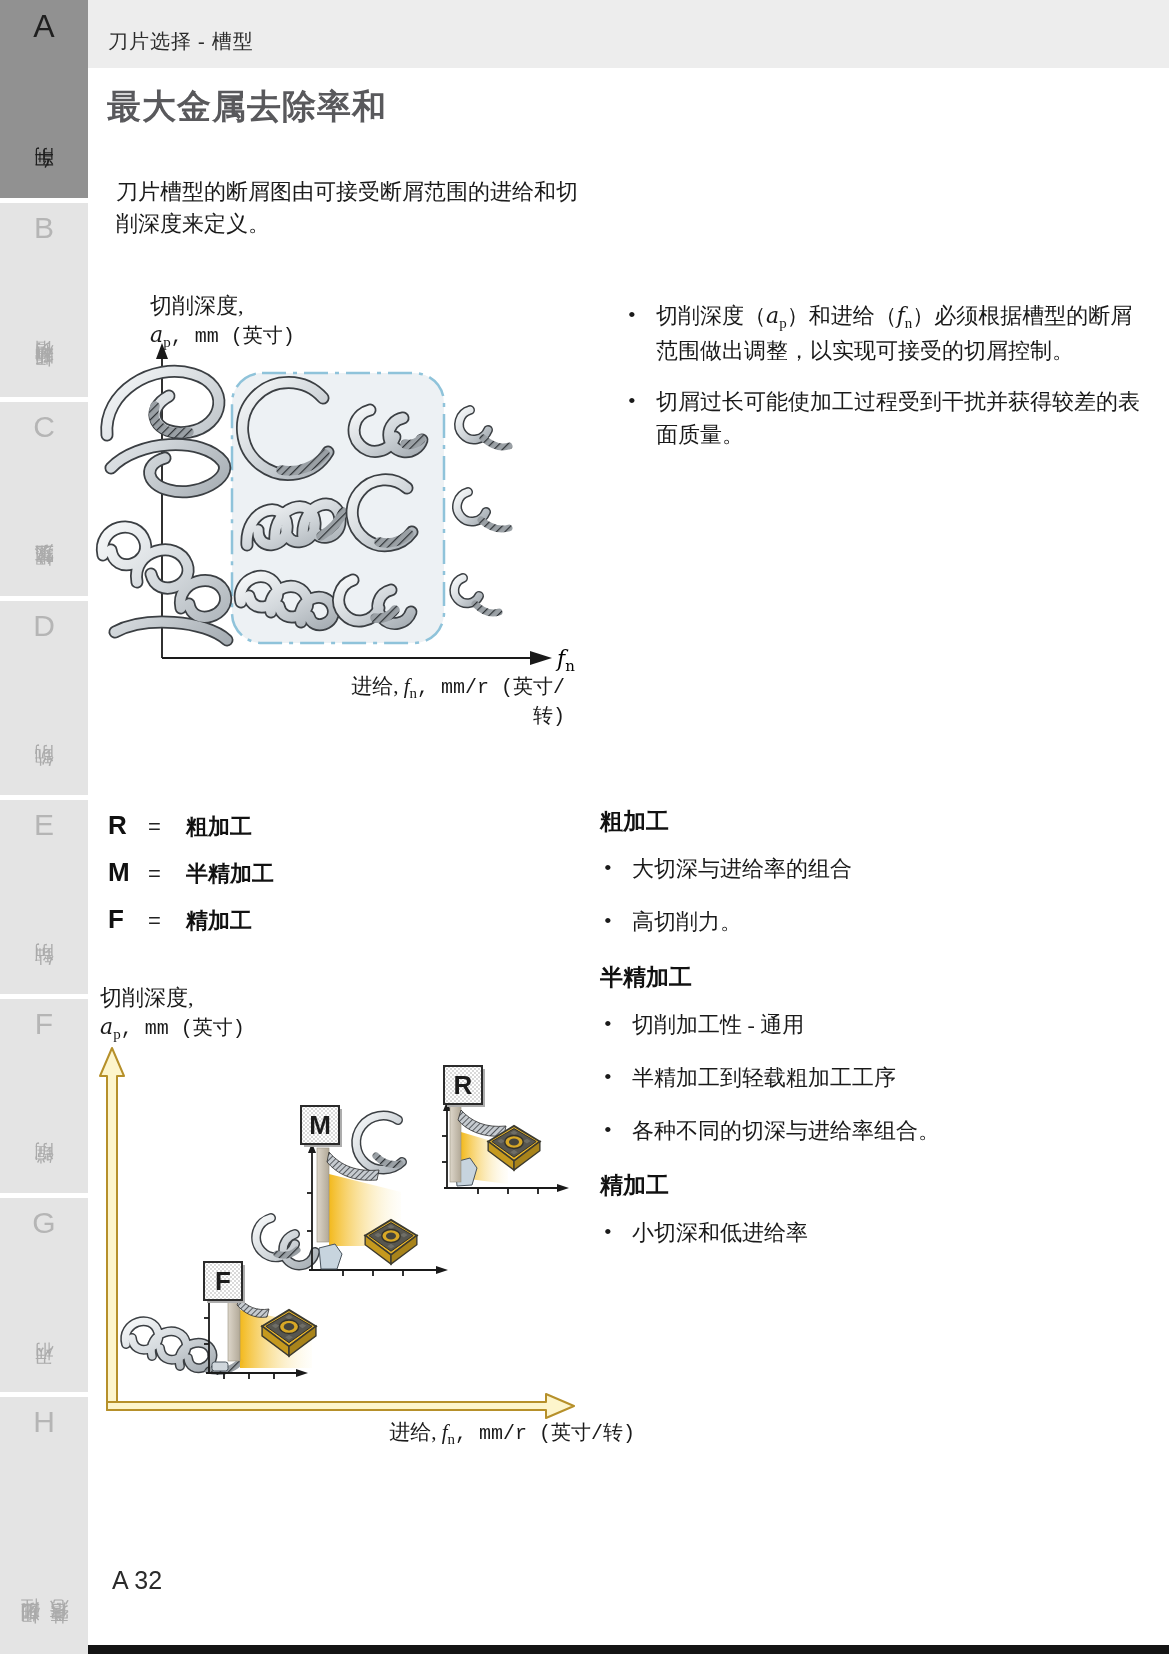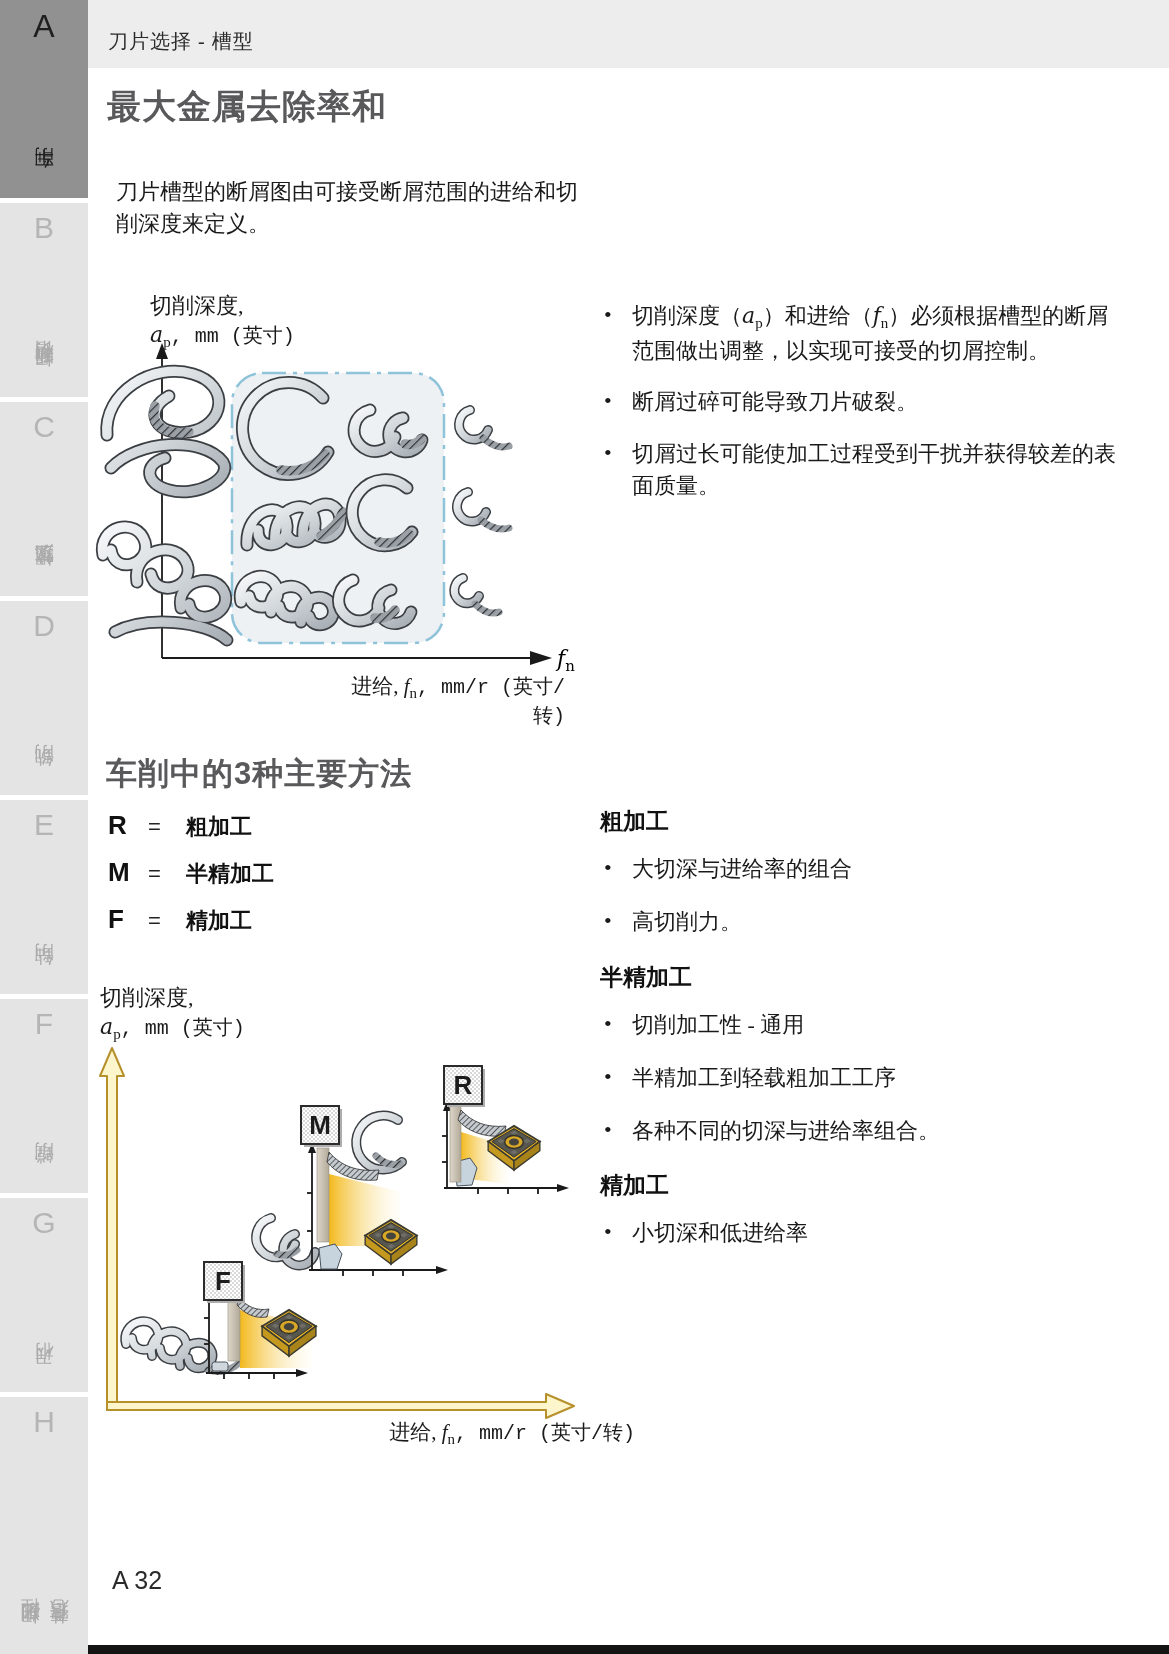--- a/index.html
+++ b/index.html
@@ -230,27 +230,25 @@
     <g>
       <path class="cos" d="M378,238 a13,13 0 1 0 16,18"></path>
         <path class="cis" d="M378,238 a13,13 0 1 0 16,18"></path>
       <path class="hbs" d="M390,264 q12,12 24,8"></path>
     </g>
   </svg>
   <div class="caption" style="left:335px;top:672px;width:230px;">
     <span>进给, </span><span class="it" style="font-style:italic;">f</span><sub style="font-size:15px;">n</sub><span class="mono">, mm/r (英寸/转)</span>
   </div>
 
-  <ul class="blist blt" style="left:600px;top:300px;width:525px;">
+  <ul class="blist blt" style="left:624px;top:300px;width:525px;">
     <li><span>切削深度（</span><span class="it">a</span><sub>p</sub><span>）和进给（</span><span class="it">f</span><sub>n</sub><span>）必须根据槽型的断屑范围做出调整，以实现可接受的切屑控制。</span></li>
-    <li>断屑过碎可能导致刀片破裂。</li>
     <li>切屑过长可能使加工过程受到干扰并获得较差的表面质量。</li>
   </ul>
 
-  <h2 class="s2-title">车削中的3种主要方法</h2>
 
   <div class="legend">
     <div class="row">
       <span class="code">R</span>
       <span class="eq">=</span>
       <span class="lab">粗加工</span>
     </div>
     <div class="row">
       <span class="code">M</span>
       <span class="eq">=</span>

